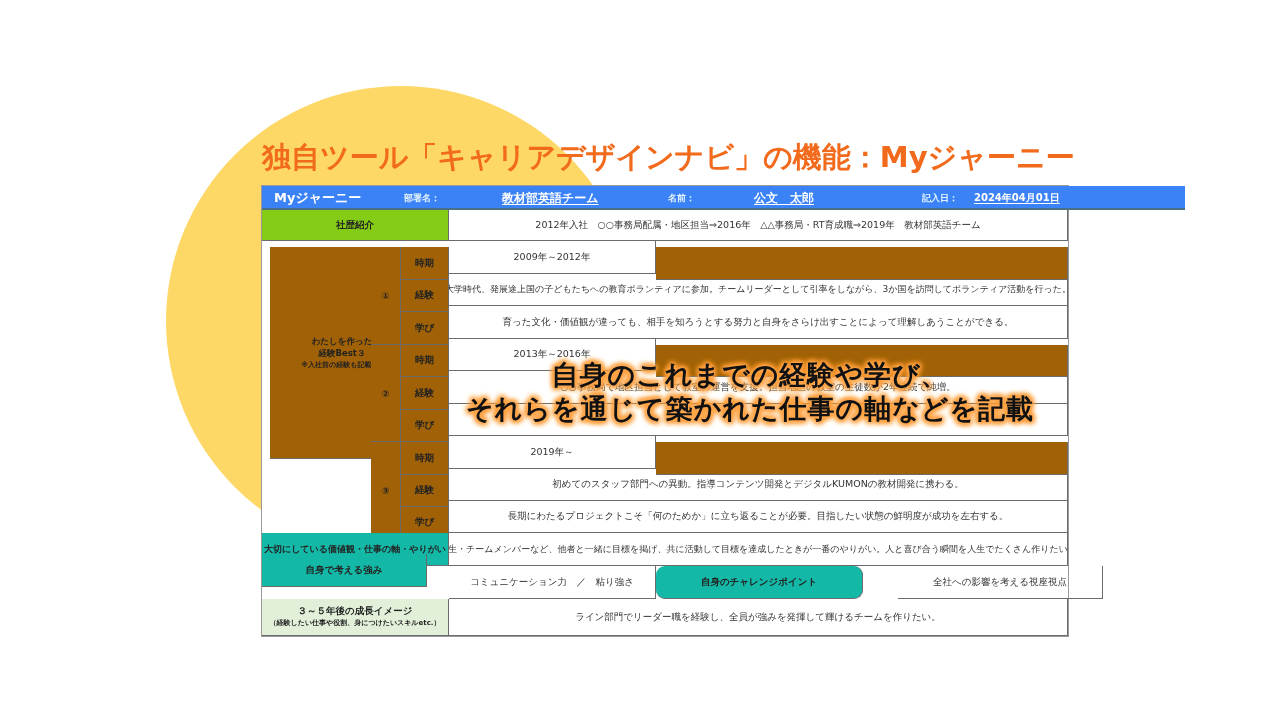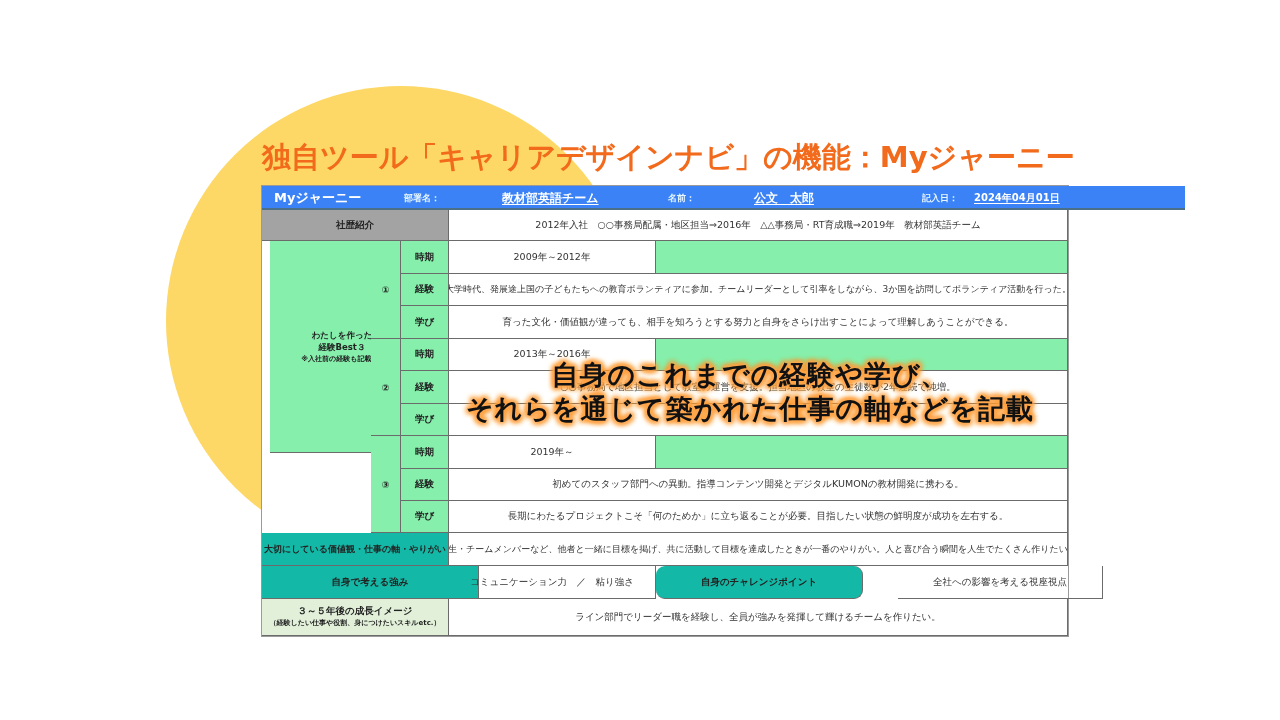--- a/index.html
+++ b/index.html
@@ -31,22 +31,22 @@
   .hdr {
     position: absolute; left: 0; top: 0; width: 923px; height: 24px;
     background: #3b82f6; color: #fff; border-bottom: 2px solid #4a6f86; box-sizing: border-box;
   }
   .hdr span { position: absolute; top: 4px; font-weight: bold; white-space: nowrap; }
   .hdr .app { left: 12px; font-size: 13px; top: 3px; }
   .hdr .lbl { font-size: 9px; top: 6px; color: #e6f6ff; }
   .hdr .val { font-size: 12px; text-decoration: underline; text-underline-offset: 2px; }
   .hdr .date { font-size: 10px; top: 5px; }
   .b { font-weight: bold; color: #222; }
-  .bg-blue { background: #a3a3a3; }
-  .bg-cream { background: #86efac; }
+  .bg-blue { background: #84cc16; }
+  .bg-cream { background: #a16207; margin-top: 6px; }
   .bg-pink { background: #14b8a6; }
   .bg-green { background: #e2f0d9; }
   .overlay {
     position: absolute; left: 430px; top: 358px; width: 640px;
     text-align: center; font-size: 27px; font-weight: bold; color: #111;
     line-height: 34px; letter-spacing: 1px;
     text-shadow:
       0 0 3px #ffb060, 0 0 5px #ffa040, 0 0 7px #ff9a30, 2px 2px 5px #ff9a30, -2px -2px 5px #ff9a30,
       2px -2px 5px #ff9a30, -2px 2px 5px #ff9a30;
   }
@@ -104,21 +104,21 @@
   <div class="cell" style="left:187px;top:250px;width:207px;height:33px;">2019年～</div>
   <div class="cell bg-cream" style="left:394px;top:250px;width:412px;height:33px;"></div>
   <div class="cell b bg-cream" style="left:139px;top:283px;width:48px;height:32px;">経験</div>
   <div class="cell" style="left:187px;top:283px;width:619px;height:32px;">初めてのスタッフ部門への異動。指導コンテンツ開発とデジタルKUMONの教材開発に携わる。</div>
   <div class="cell b bg-cream" style="left:139px;top:315px;width:48px;height:32px;">学び</div>
   <div class="cell" style="left:187px;top:315px;width:619px;height:32px;">長期にわたるプロジェクトこそ「何のためか」に立ち返ることが必要。目指したい状態の鮮明度が成功を左右する。</div>
 
   <div class="cell b bg-pink" style="left:0;top:347px;width:187px;height:33px;font-size:9px;">大切にしている価値観・仕事の軸・やりがい</div>
   <div class="cell" style="left:187px;top:347px;width:619px;height:33px;font-size:9px;">先生・チームメンバーなど、他者と一緒に目標を掲げ、共に活動して目標を達成したときが一番のやりがい。人と喜び合う瞬間を人生でたくさん作りたい。</div>
 
-  <div class="cell b bg-pink" style="left:0;top:380px;width:217px;height:33px;">自身で考える強み</div>
+  <div class="cell b bg-pink" style="left:0;top:368px;width:165px;height:33px;">自身で考える強み</div>
   <div class="cell" style="left:187px;top:380px;width:207px;height:33px;">コミュニケーション力　／　粘り強さ</div>
   <div class="cell b bg-pink" style="left:394px;top:380px;width:207px;height:33px;border-radius:9px;">自身のチャレンジポイント</div>
   <div class="cell" style="left:636px;top:380px;width:205px;height:33px;">全社への影響を考える視座視点</div>
 
   <div class="cell b bg-green multi" style="left:0;top:413px;width:187px;height:37px;">
     <span>３～５年後の成長イメージ</span>
     <span style="font-size:7px">（経験したい仕事や役割、身につけたいスキルetc.）</span>
   </div>
   <div class="cell" style="left:187px;top:413px;width:619px;height:37px;">ライン部門でリーダー職を経験し、全員が強みを発揮して輝けるチームを作りたい。</div>
 </div>

